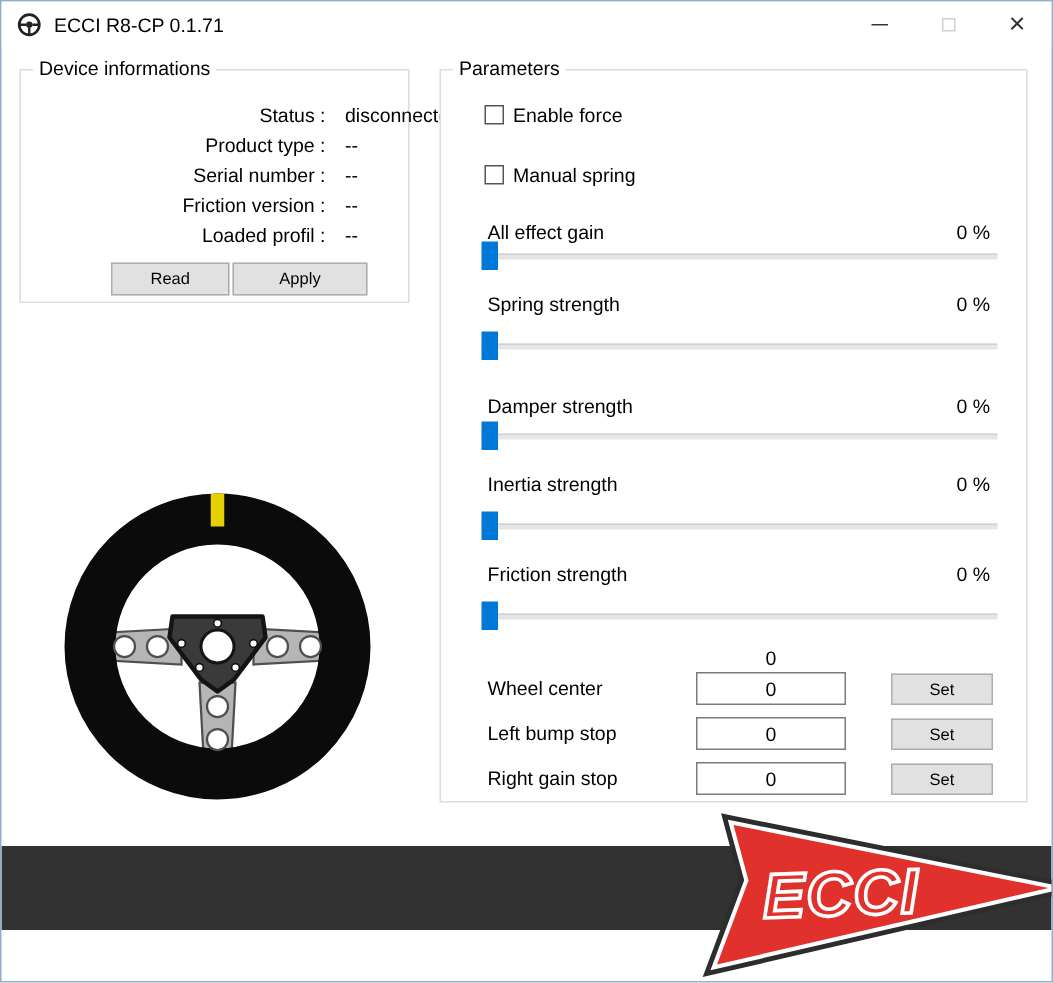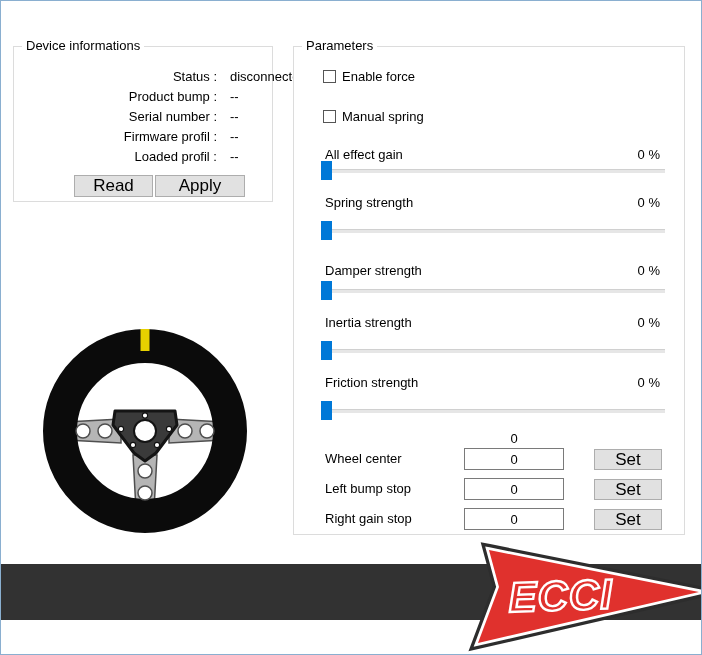--- a/index.html
+++ b/index.html
@@ -19,21 +19,21 @@
   .max-glyph{width:9px;height:9px;border:1px solid #cfcfcf;}
   .close-glyph{font-size:19px;line-height:19px;color:#333;font-weight:400;}
   
   .group{position:absolute;border:1px solid #dcdcdc;background:#fff;padding-left:48px;}
   .group-title{position:absolute;top:-9px;left:8px;background:#fff;padding:0 4px;font-size:13px;}
   
   .info-row{position:absolute;left:0;width:100%;height:16px;text-align:right;}
   .info-label{position:absolute;right:55px;white-space:nowrap;}
   .info-value{position:absolute;left:216px;white-space:nowrap;}
   
-  .btn{position:absolute;background:#e1e1e1;border:1px solid #adadad;display:flex;align-items:center;justify-content:center;font-size:17px;cursor:default;}
+  .btn{position:absolute;background:#e1e1e1;border:1px solid #adadad;display:flex;align-items:center;justify-content:center;font-size:11px;cursor:default;}
   .combo{position:absolute;left:20px;top:22px;width:200px;height:24px;border:1px solid #7a7a7a;background:#fff;}
   .combo .chevron{position:absolute;right:6px;top:5px;width:12px;height:12px;}
   .text-input{position:absolute;width:100px;height:22px;border:1px solid #7a7a7a;text-align:center;font-family:"Liberation Sans",sans-serif;font-size:13px;padding:0;background:#fff;}
   
   .check-row{position:absolute;left:29px;display:flex;align-items:center;height:15px;}
   .checkbox{width:13px;height:13px;border:1px solid #555;background:#fff;flex:0 0 auto;}
   .check-row span{margin-left:6px;}
   .param-label-row{position:absolute;left:31px;right:24px;height:16px;}
   .param-label-row .pct{position:absolute;right:0;}
   .slider{position:absolute;left:27px;width:344px;height:20px;}
@@ -43,37 +43,58 @@
   .set-row-label{position:absolute;left:31px;height:16px;white-space:nowrap;}
   
   .footer-bar{position:absolute;left:0;top:563px;width:100%;height:56px;background:#323232;}
   .logo{position:absolute;left:466px;top:534px;width:236px;height:120px;}
 </style>
 </head>
 <body>
 
 <div class="window">
 
+  <div class="titlebar">
+    <svg class="app-icon" viewBox="0 0 17 17">
+      <circle cx="8.5" cy="8.5" r="6.7" fill="none" stroke="#222" stroke-width="1.8"></circle>
+      <circle cx="8.5" cy="8.5" r="2.1" fill="#222"></circle>
+      <line x1="2" y1="8.5" x2="6.5" y2="8.5" stroke="#222" stroke-width="1.6"></line>
+      <line x1="10.5" y1="8.5" x2="15" y2="8.5" stroke="#222" stroke-width="1.6"></line>
+      <line x1="8.5" y1="10.5" x2="8.5" y2="15" stroke="#222" stroke-width="1.6"></line>
+    </svg>
+    <span class="title">ECCI R8-CP 0.1.71</span>
+    <div class="win-controls">
+      <div class="win-btn">
+          <div class="min-glyph"></div>
+        </div>
+      <div class="win-btn">
+          <div class="max-glyph"></div>
+        </div>
+      <div class="win-btn">
+          <div class="close-glyph">×</div>
+        </div>
+    </div>
+  </div>
 
   <div class="group" style="left:12px;top:45px;width:260px;height:156px;">
     <span class="group-title">Device informations</span>
     <div class="info-row" style="top:22px">
       <span class="info-label">Status :</span>
       <span class="info-value">disconnected</span>
     </div>
     <div class="info-row" style="top:42px">
-      <span class="info-label">Product bump :</span>
+      <span class="info-label">Product type :</span>
       <span class="info-value">--</span>
     </div>
     <div class="info-row" style="top:62px">
       <span class="info-label">Serial number :</span>
       <span class="info-value">--</span>
     </div>
     <div class="info-row" style="top:82px">
-      <span class="info-label">Firmware profil :</span>
+      <span class="info-label">Friction version :</span>
       <span class="info-value">--</span>
     </div>
     <div class="info-row" style="top:102px">
       <span class="info-label">Loaded profil :</span>
       <span class="info-value">--</span>
     </div>
     <div class="btn" style="left:60px;top:128px;width:79px;height:22px;">Read</div>
     <div class="btn" style="left:141px;top:128px;width:90px;height:22px;">Apply</div>
   </div>
 

